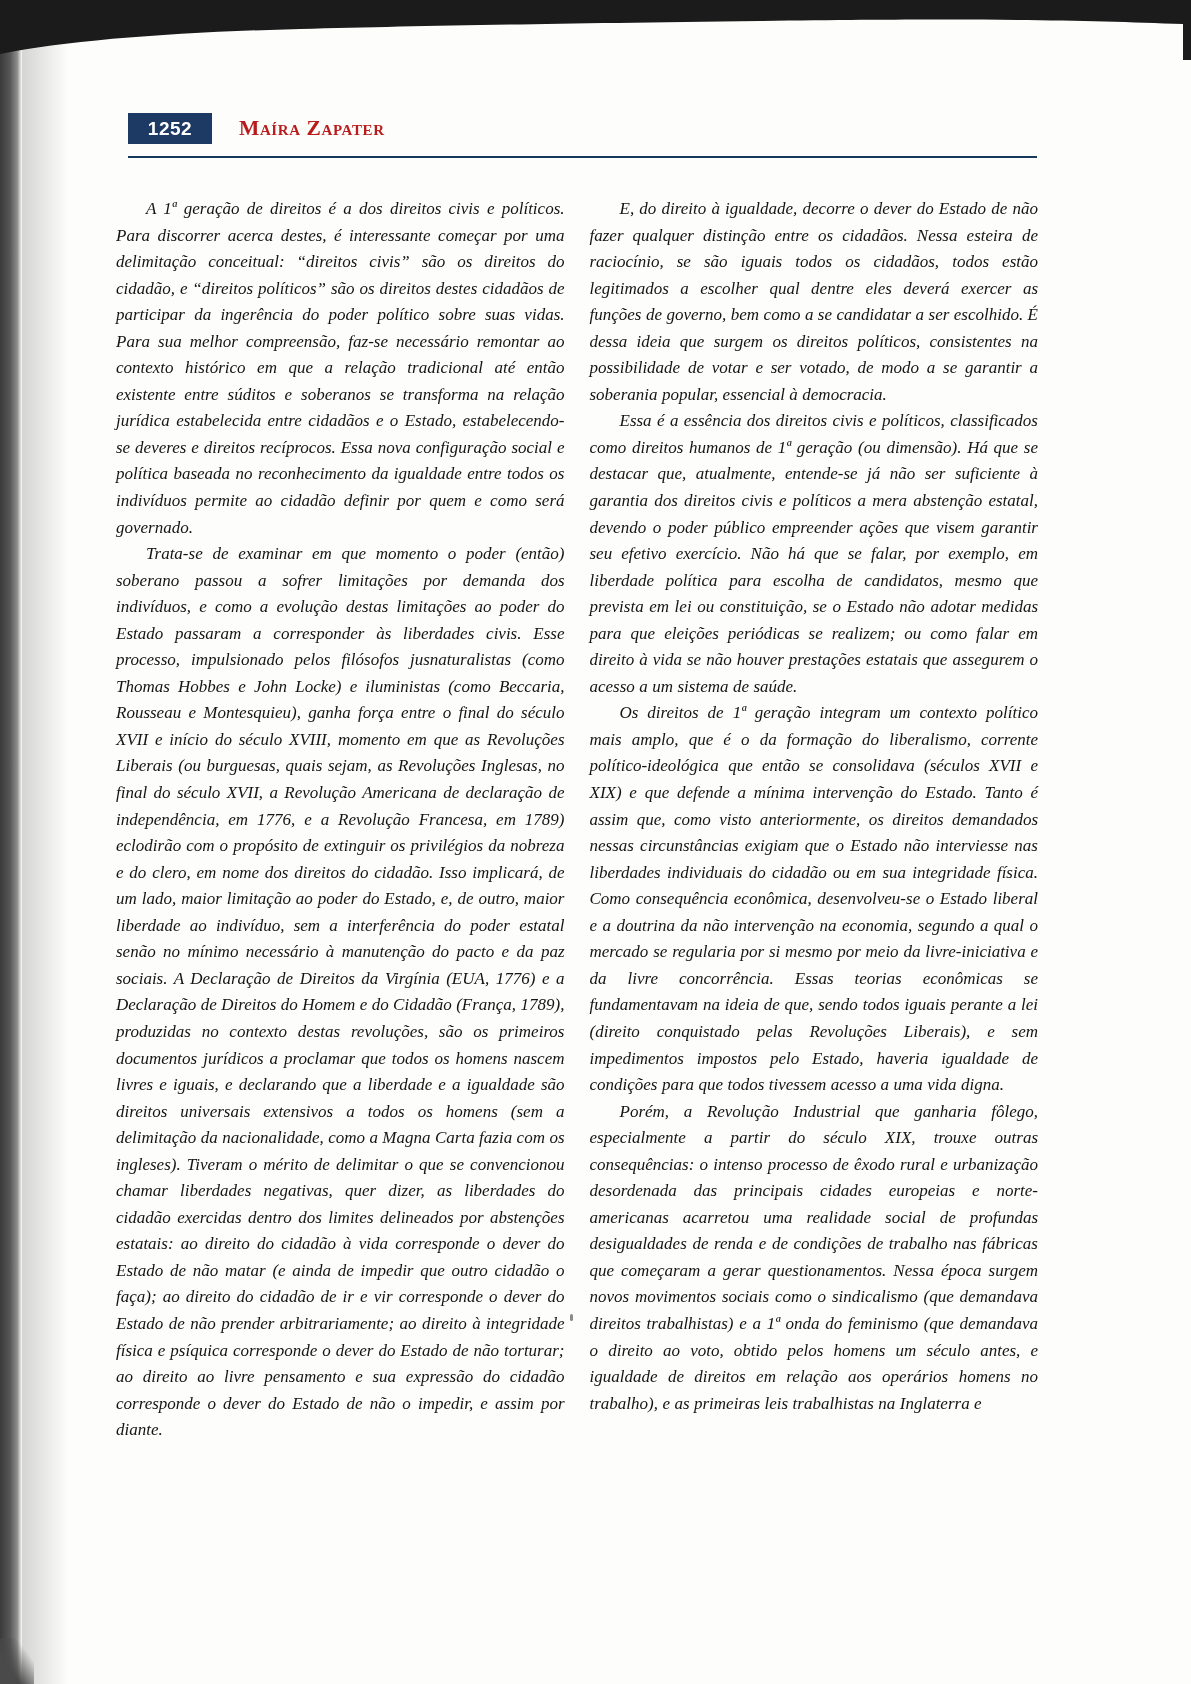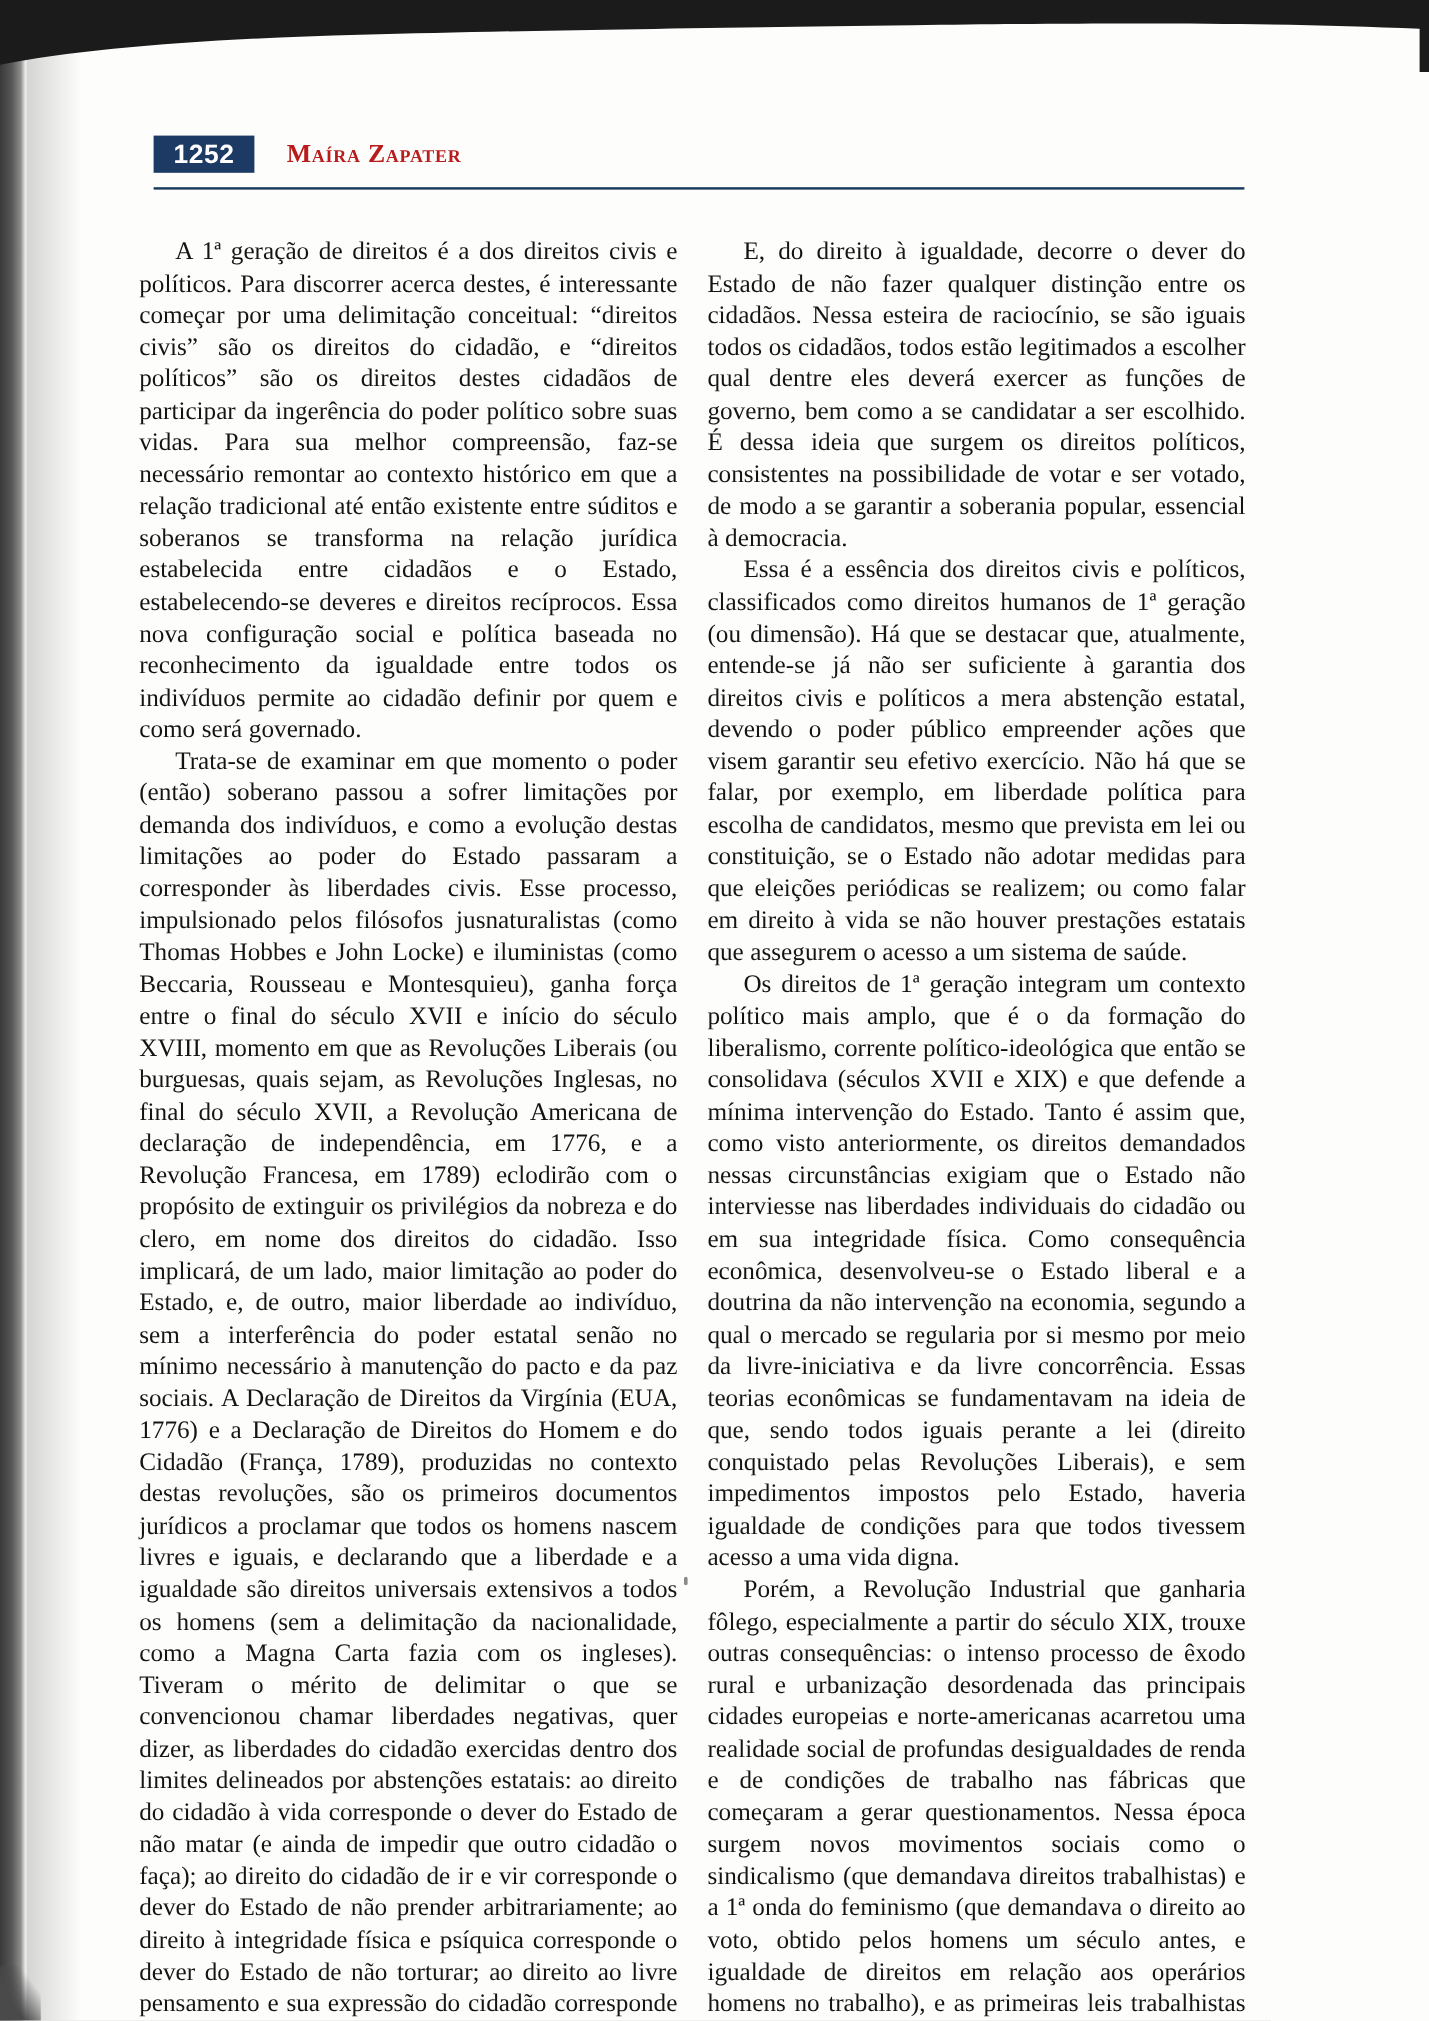--- a/index.html
+++ b/index.html
@@ -38,21 +38,21 @@
   }
 
   
   .page-header {
     position: absolute; left: 128px; top: 113px; width: 909px;
     display: flex; align-items: center; gap: 27px; z-index: 3;
   }
   .page-number-box {
     background: #1d3a64; color: #ffffff;
     font-family: "Liberation Sans", sans-serif;
-    font-weight: bold; font-size: 22px;
+    font-weight: bold; font-size: 19px;
     width: 84px; height: 31px;
     display: flex; align-items: center; justify-content: center;
     letter-spacing: 0.5px;
   }
   .author-name {
     color: #b91c1c;
     font-family: "Liberation Serif", serif;
     font-weight: bold;
     font-variant: small-caps;
     font-size: 21.5px;
@@ -64,27 +64,28 @@
   }
 
   
   .content {
     position: absolute; left: 116px; top: 196px; width: 922px;
     display: flex; gap: 25px;
     color: #141414; z-index: 2;
   }
   .col { flex: 1 1 0; }
   .col p {
-    font-size: 21px;
+    font-size: 17px;
     line-height: 26.55px;
     text-align: justify;
     text-indent: 30px;
     hyphens: auto;
     -webkit-hyphens: auto;
     word-spacing: 0.2px;
+    font-style: italic;
   }
 </style>
 </head>
 <body>
 
 <div class="page">
 
   <svg class="scan-top" width="1191" height="70" viewBox="0 0 1191 70" aria-hidden="true">
     <path d="M0,0 H1191 V60 L1183,60 L1183,24 C1080,20 980,18 760,21 C520,24 420,26 300,29 C180,32 70,40 0,54 Z" fill="#1b1b1b"></path>
   </svg>

